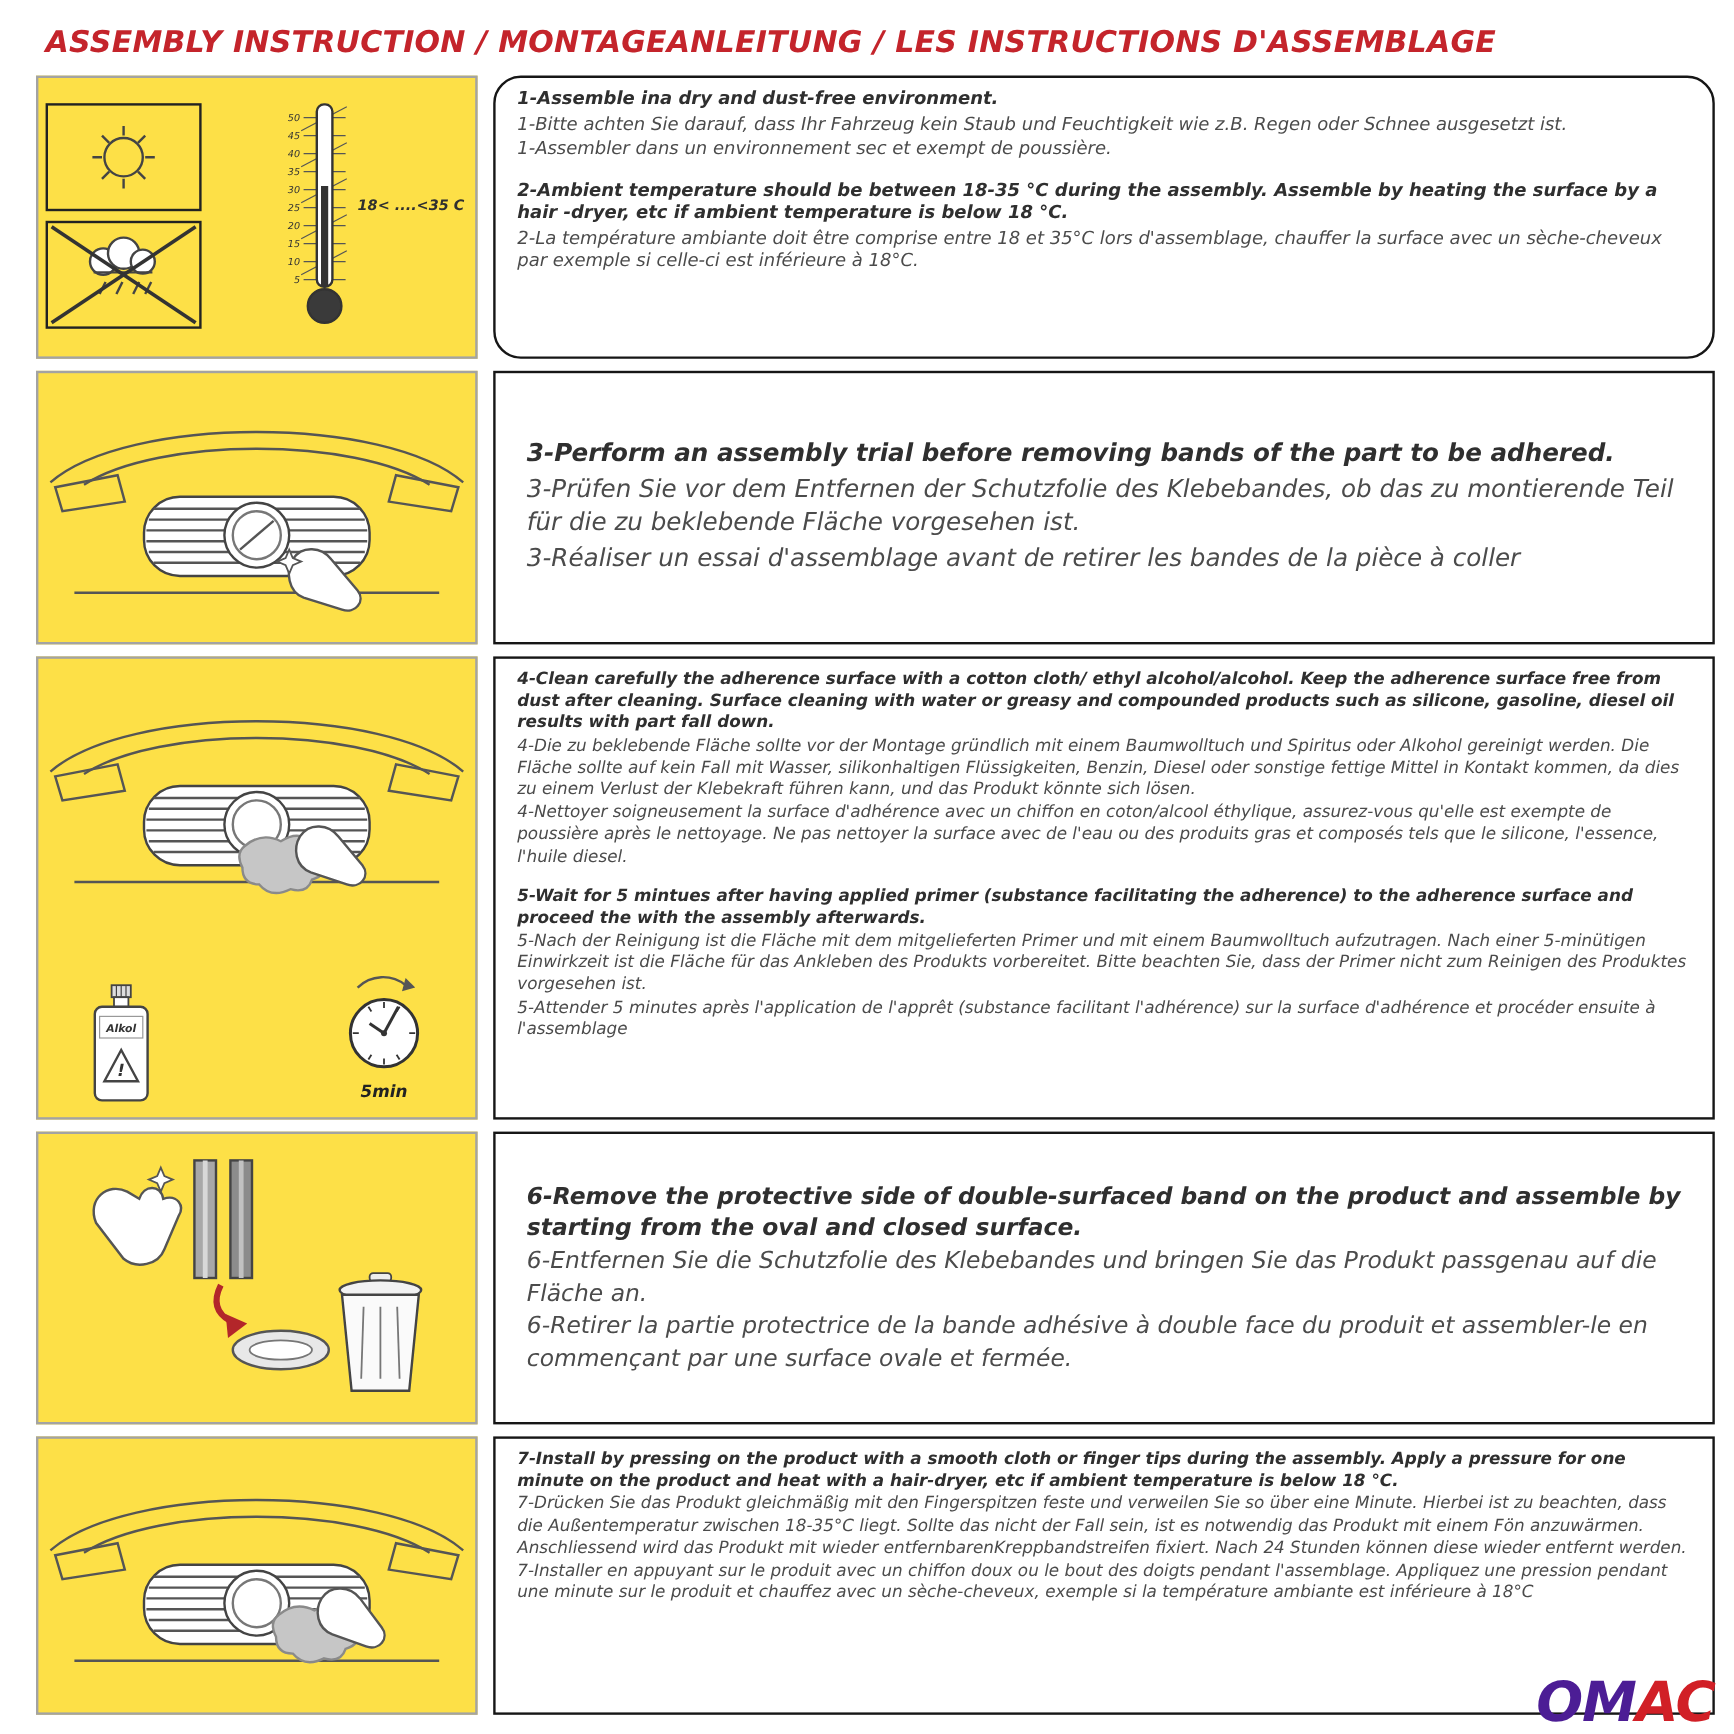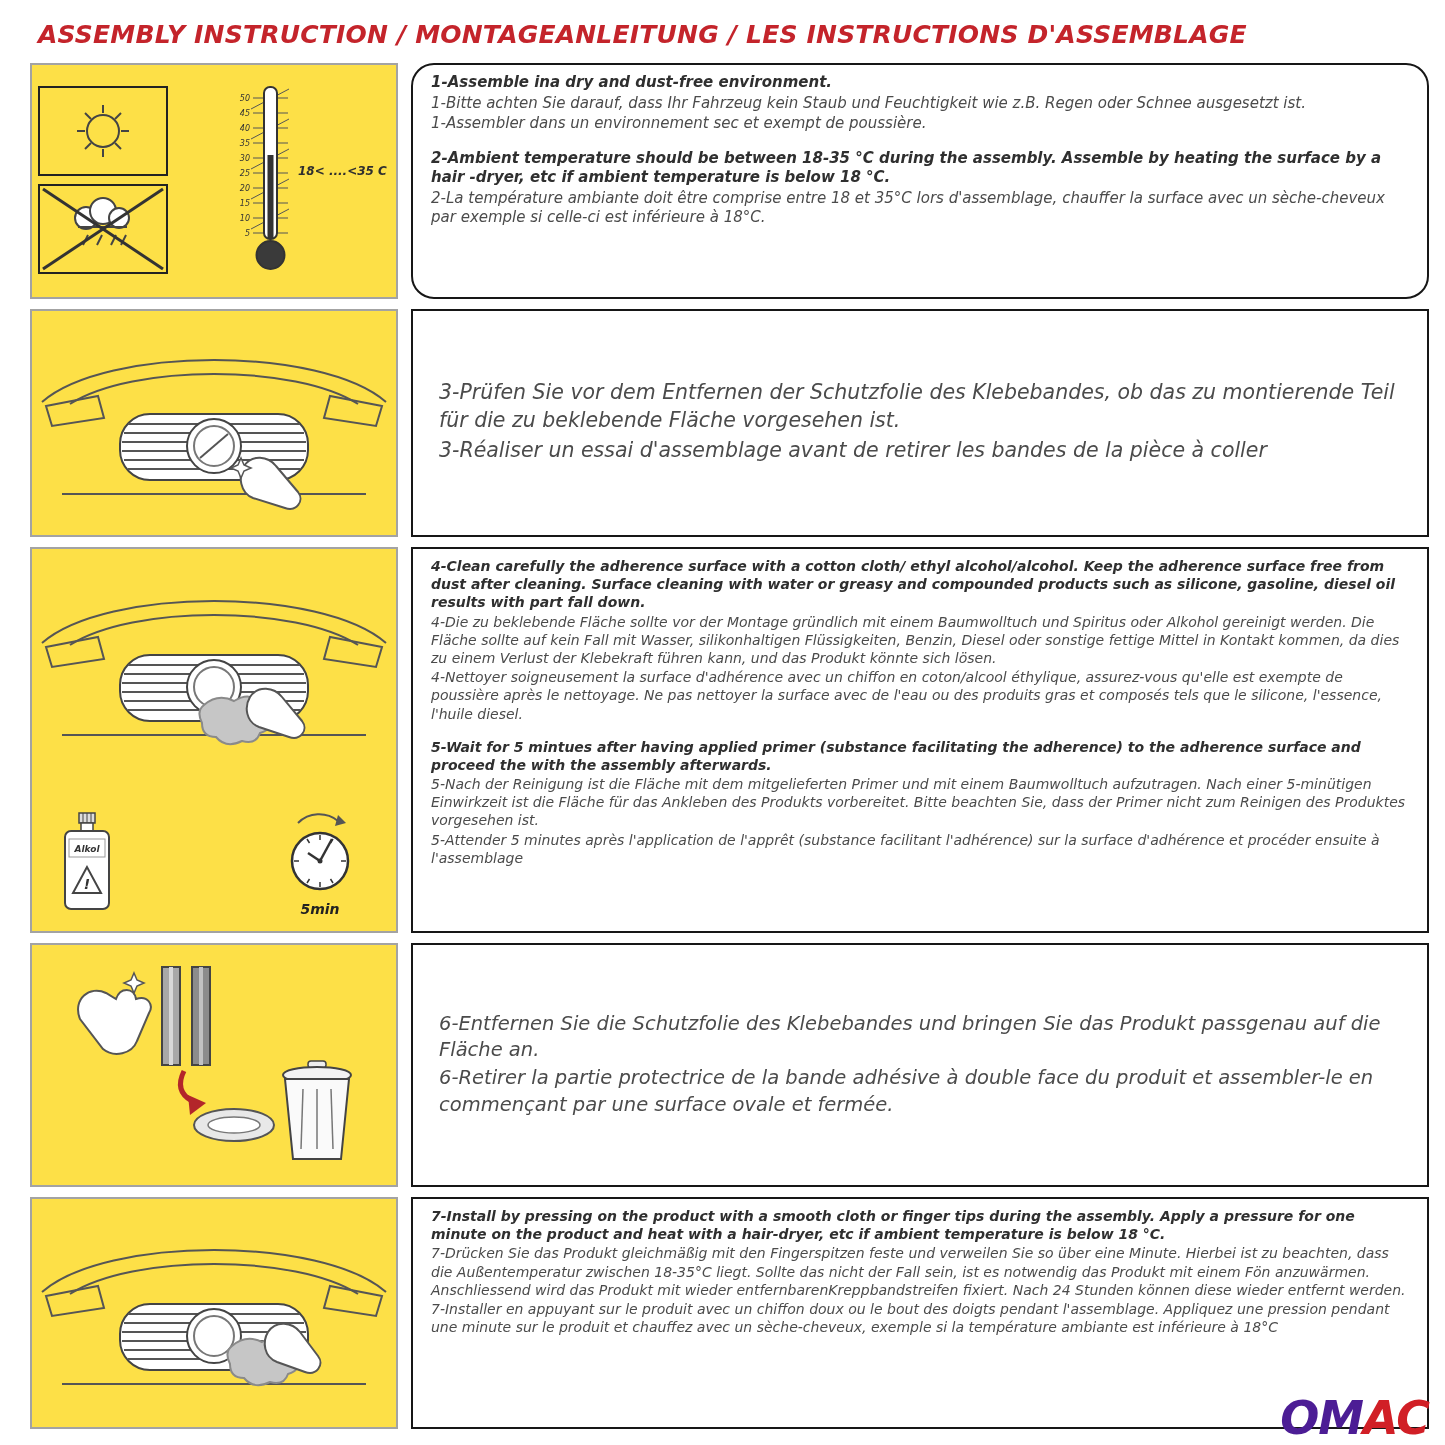--- a/index.html
+++ b/index.html
@@ -25,21 +25,21 @@
   .h1r{height:236px}.h2r{height:228px}.h3r{height:386px}.h4r{height:244px}.h5r{height:232px}
   .text-box p{margin:0 0 1px 0;}
   .text-box p.bold{font-weight:bold;color:#2f2f2f;}
   .gap-before{margin-top:15px !important;}
   .fs15{font-size:15px;line-height:1.3;border-radius:23px;}
   .fs14{font-size:14px;line-height:1.3;}
   .big{display:flex;flex-direction:column;justify-content:center;font-size:20.5px;line-height:1.36;padding:12px 26px;}
   .big p{margin-bottom:2px;}
   .med{display:flex;flex-direction:column;justify-content:center;font-size:19.5px;line-height:1.36;padding:12px 26px;}
   .illo-col{display:flex;flex-direction:column;height:100%;width:100%;align-items:center;justify-content:space-between;padding:8px 0 6px 0;box-sizing:border-box;}
-  .illo-bottom{display:flex;width:100%;justify-content:space-between;padding:0 34px 4px 26px;box-sizing:border-box;}
+  .illo-bottom{display:flex;width:100%;justify-content:space-between;align-items:flex-end;padding:0 34px 4px 40px;box-sizing:border-box;}
   .logo{
     position:absolute;right:16px;bottom:4px;font-weight:900;font-size:46px;
     letter-spacing:-1px;font-family:"DejaVu Sans",sans-serif;line-height:1;
   }
   .logo .dark{color:#4c1d95;}
   .logo .red{color:#d11f26;}
   svg text{font-family:"DejaVu Sans",sans-serif;}
 </style>
 </head>
 <body>
@@ -147,20 +147,21 @@
           <line x1="164" y1="142" x2="192" y2="118"></line>
           <line x1="26" y1="178" x2="330" y2="178"></line>
         </g>
         <g>
           <path d="M208,150 c8,-12 24,-10 32,0 l22,26 c7,9 -2,20 -13,16 l-32,-10 c-13,-5 -15,-22 -9,-32 z" fill="#fff" stroke="#555" stroke-width="2"></path>
           <path d="M205,142 l3,7 7,3 -7,3 -3,7 -3,-7 -7,-3 7,-3 z" fill="#fff" stroke="#555" stroke-width="1.5"></path>
         </g>
       </svg>
     </div>
     <div class="text-box big">
+      <p class="bold">3-Perform an assembly trial before removing bands of the part to be adhered.</p>
       <p>3-Prüfen Sie vor dem Entfernen der Schutzfolie des Klebebandes, ob das zu montierende Teil für die zu beklebende Fläche vorgesehen ist.</p>
       <p>3-Réaliser un essai d'assemblage avant de retirer les bandes de la pièce à coller</p>
     </div>
   </div>
 
   <div class="row h3r">
     <div class="illo-box">
       <div class="illo-col">
         <svg width="356" height="214" viewBox="0 0 356 214">
           <g fill="none" stroke="#555" stroke-width="2">
@@ -252,20 +253,21 @@
           <rect x="272" y="108" width="18" height="7" rx="3" fill="#eee" stroke="#444" stroke-width="1.5"></rect>
           <ellipse cx="281" cy="122" rx="34" ry="8" fill="#f2f2f2" stroke="#444" stroke-width="2"></ellipse>
           <path d="M249,126 L313,126 L305,206 L257,206 z" fill="#fafafa" stroke="#444" stroke-width="2"></path>
           <line x1="267" y1="136" x2="265" y2="196" stroke="#777" stroke-width="1.5"></line>
           <line x1="281" y1="136" x2="281" y2="196" stroke="#777" stroke-width="1.5"></line>
           <line x1="295" y1="136" x2="297" y2="196" stroke="#777" stroke-width="1.5"></line>
         </g>
       </svg>
     </div>
     <div class="text-box med">
+      <p class="bold">6-Remove the protective side of double-surfaced band on the product and assemble by starting from the oval and closed surface.</p>
       <p>6-Entfernen Sie die Schutzfolie des Klebebandes und bringen Sie das Produkt passgenau auf die Fläche an.</p>
       <p>6-Retirer la partie protectrice de la bande adhésive à double face du produit et assembler-le en commençant par une surface ovale et fermée.</p>
     </div>
   </div>
 
   <div class="row h5r">
     <div class="illo-box">
       <svg width="356" height="214" viewBox="0 0 356 214">
         <g fill="none" stroke="#555" stroke-width="2">
           <path d="M6,86 C70,30 286,30 350,86"></path>

